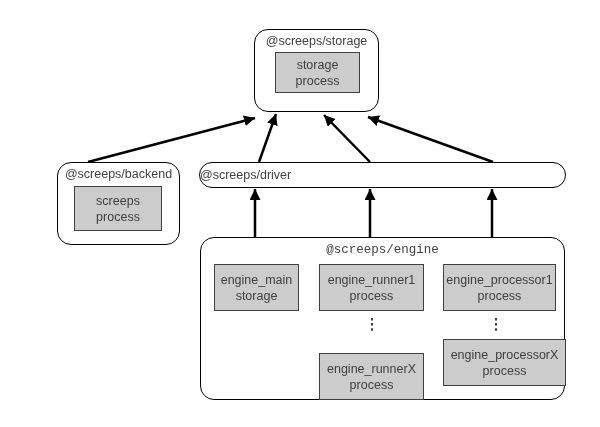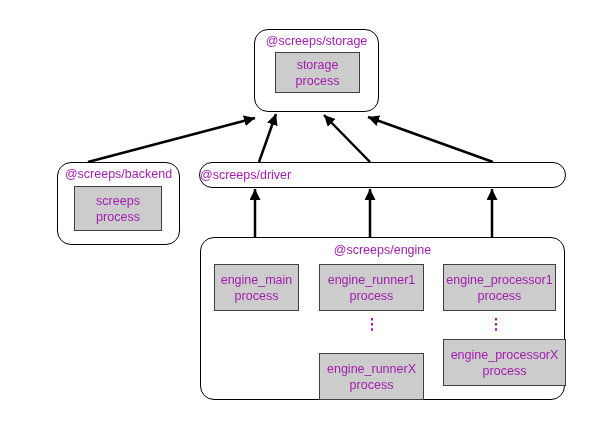--- a/index.html
+++ b/index.html
@@ -1,19 +1,19 @@
 <!DOCTYPE html>
 <html style="--bg: #ffffff; --node-fill: #ffffff; --process-fill: #cccccc; --border: #000000;"><head>
 <meta charset="utf-8">
 <style>
   html,body{margin:0;padding:0;background:#fff;}
   .stage{
     position:relative;width:600px;height:427px;overflow:hidden;
     background:var(--bg,#fff);
-    font-family:"Liberation Sans",sans-serif;color:#a21caf;
+    font-family:"Liberation Sans",sans-serif;color:#404040;
   }
   svg.edges{position:absolute;left:0;top:0;width:600px;height:427px;}
   .node{
     position:absolute;box-sizing:border-box;
     background:var(--node-fill,#fff);
     border:1.5px solid var(--border,#000);
     border-radius:14px;
   }
   .node-title{
     position:absolute;top:4px;left:0;right:0;
@@ -67,24 +67,24 @@
     <div class="node-title">@screeps/backend</div>
     <div class="process" style="left:16px;top:23px;width:88px;height:45px;">screeps
 process</div>
   </div>
 
   <div class="node pill" style="left:199px;top:162px;width:367px;height:26px;">
     <span>@screeps/driver</span>
   </div>
 
   <div class="node" style="left:200px;top:237px;width:365px;height:163px;">
-    <div class="node-title" style="top:5px;">@screeps/engine</div>
+    <div class="node-title" style="top:5px;font-family:Liberation Mono, monospace;">@screeps/engine</div>
 
     <div class="process" style="left:13px;top:26px;width:85px;height:47px;">engine_main
-process</div>
+storage</div>
 
     <div class="process" style="left:118px;top:26px;width:105px;height:47px;">engine_runner1
 process</div>
     <div class="dots" style="left:160px;top:78px;">⋮</div>
     <div class="process" style="left:118px;top:115px;width:105px;height:47px;">engine_runnerX
 process</div>
 
     <div class="process" style="left:242px;top:26px;width:113px;height:47px;">engine_processor1
 process</div>
     <div class="dots" style="left:284px;top:78px;">⋮</div>

